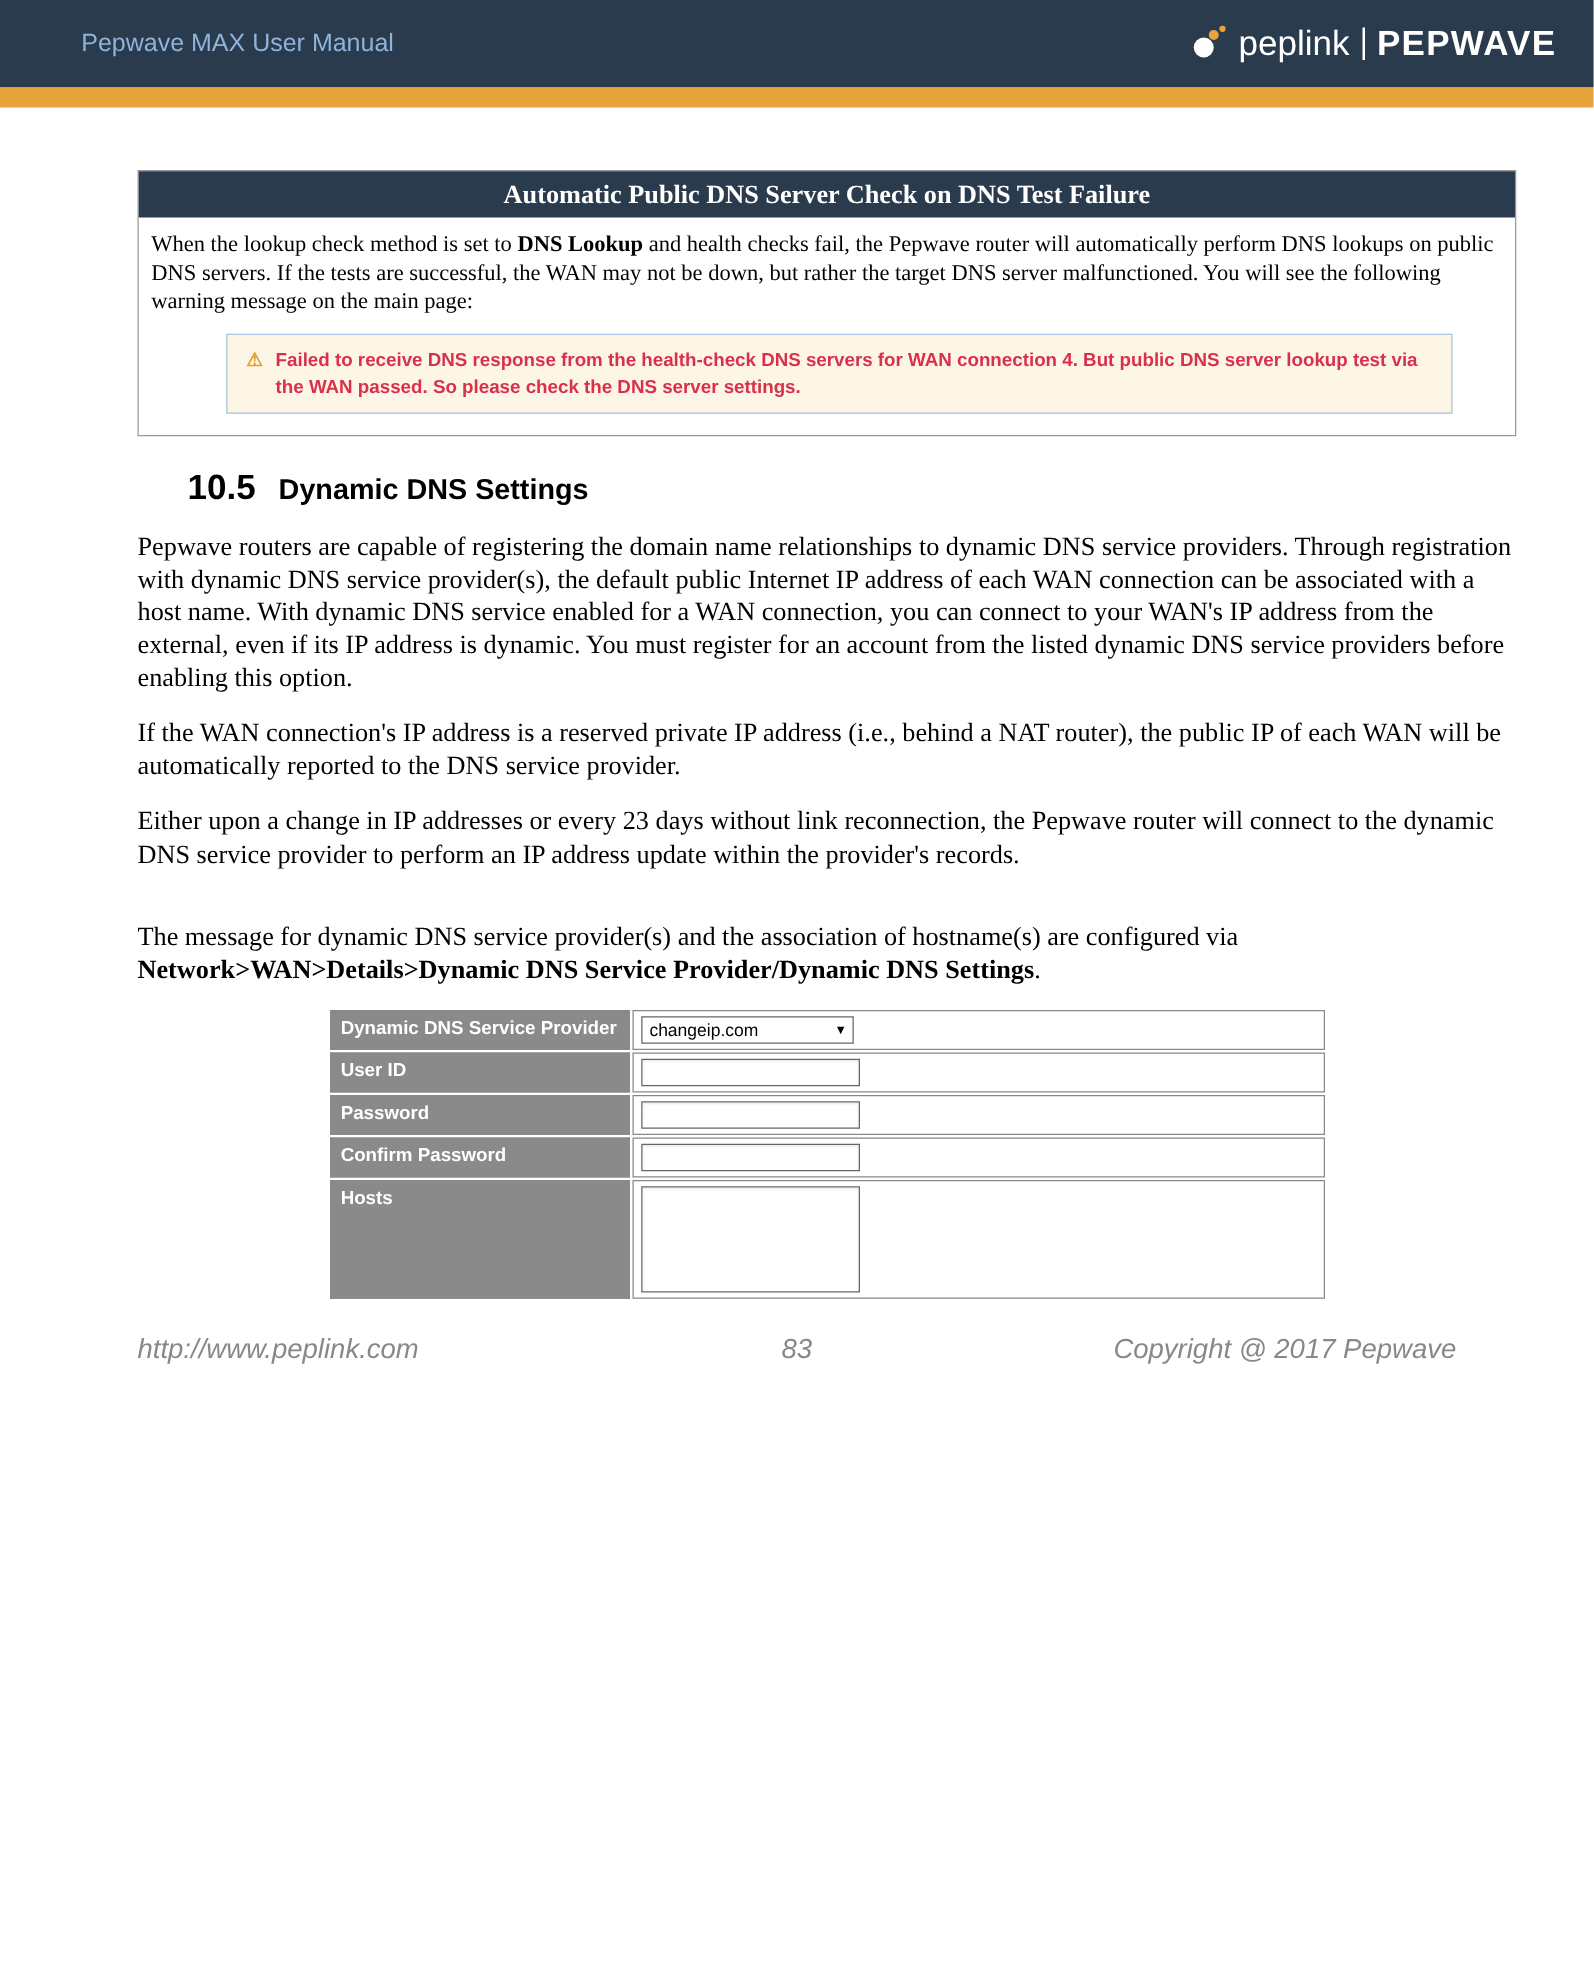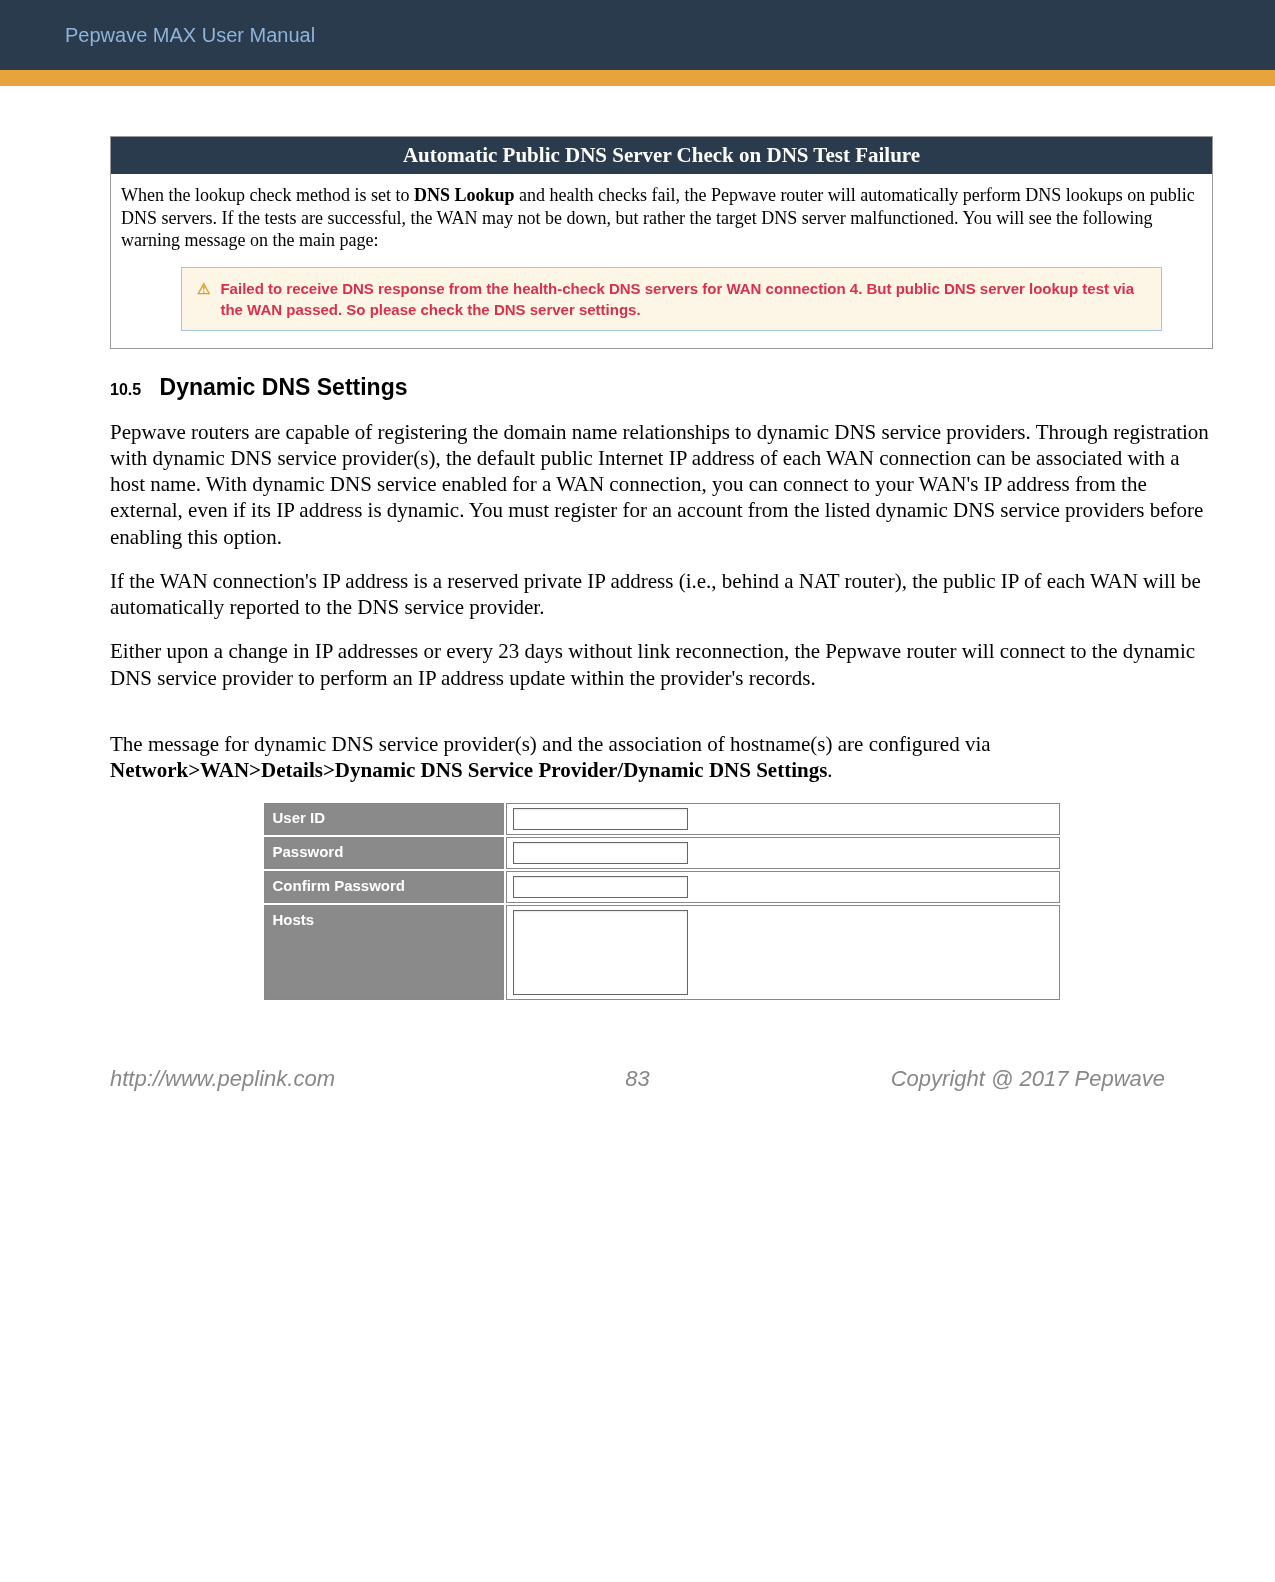--- a/index.html
+++ b/index.html
@@ -96,22 +96,23 @@
     font-size: 15px;
     flex-shrink: 0;
   }
   .section-heading {
     font-family: Arial, sans-serif;
     font-weight: bold;
     font-size: 23px;
     margin-bottom: 18px;
   }
   .section-num {
-    font-size: 16px;
+    font-size: 28px;
     margin-right: 12px;
+    margin-left: 40px;
   }
   .para {
     font-size: 21px;
     line-height: 1.25;
     margin-bottom: 18px;
   }
   .settings-table {
     margin: 10px auto 0 auto;
     width: 800px;
     border-collapse: separate;
@@ -178,20 +179,32 @@
     position: absolute;
     left: 50%;
     transform: translateX(-50%);
   }
 </style>
 </head>
 <body>
 
 <div class="header">
   <div class="header-title">Pepwave MAX User Manual</div>
+  <div class="header-logo">
+    <svg class="logo-dots" viewBox="0 0 40 30">
+      <circle cx="20" cy="18" r="8" fill="#fff"></circle>
+      <circle cx="28" cy="8" r="4" fill="#e8a33d"></circle>
+      <circle cx="35" cy="3" r="2.5" fill="#e8a33d"></circle>
+    </svg>
+    <div class="logo-text">
+      <span class="logo-peplink">peplink</span>
+      <span class="logo-divider"></span>
+      <span class="logo-pepwave">PEPWAVE</span>
+    </div>
+  </div>
 </div>
 <div class="orange-bar"></div>
 
 <div class="content">
 
   <div class="info-box">
     <div class="info-box-header">Automatic Public DNS Server Check on DNS Test Failure</div>
     <div class="info-box-body">
       <span>When the lookup check method is set to </span><b>DNS Lookup</b><span> and health checks fail, the Pepwave router will automatically perform DNS lookups on public DNS servers. If the tests are successful, the WAN may not be down, but rather the target DNS server malfunctioned. You will see the following warning message on the main page:</span>
       <div class="warning-box">
@@ -208,20 +221,29 @@
 
   <p class="para">Pepwave routers are capable of registering the domain name relationships to dynamic DNS service providers. Through registration with dynamic DNS service provider(s), the default public Internet IP address of each WAN connection can be associated with a host name. With dynamic DNS service enabled for a WAN connection, you can connect to your WAN's IP address from the external, even if its IP address is dynamic. You must register for an account from the listed dynamic DNS service providers before enabling this option.</p>
   <p class="para">If the WAN connection's IP address is a reserved private IP address (i.e., behind a NAT router), the public IP of each WAN will be automatically reported to the DNS service provider.</p>
   <p class="para">Either upon a change in IP addresses or every 23 days without link reconnection, the Pepwave router will connect to the dynamic DNS service provider to perform an IP address update within the provider's records.</p>
   <p class="para" style="margin-top:40px;">
     <span>The message for dynamic DNS service provider(s) and the association of hostname(s) are configured via </span><b>Network&gt;WAN&gt;Details&gt;Dynamic DNS Service Provider/Dynamic DNS Settings</b><span>.</span>
   </p>
 
   <table class="settings-table">
     <tbody>
+        <tr>
+      <td class="label-cell">Dynamic DNS Service Provider</td>
+      <td class="value-cell">
+        <div class="fake-select">
+          <span>changeip.com</span>
+          <span class="caret">▼</span>
+        </div>
+      </td>
+    </tr>
     <tr>
       <td class="label-cell">User ID</td>
       <td class="value-cell">
             <div class="fake-input"></div>
           </td>
     </tr>
     <tr>
       <td class="label-cell">Password</td>
       <td class="value-cell">
             <div class="fake-input"></div>

